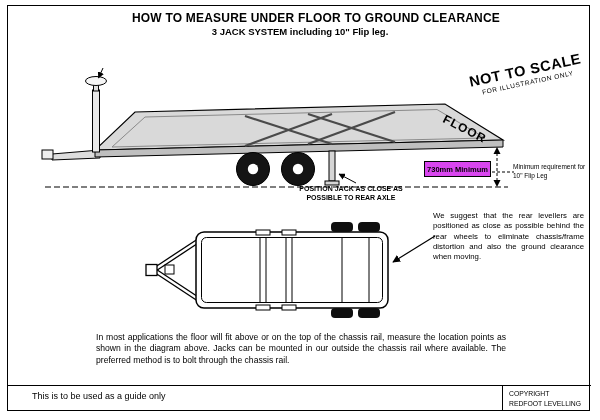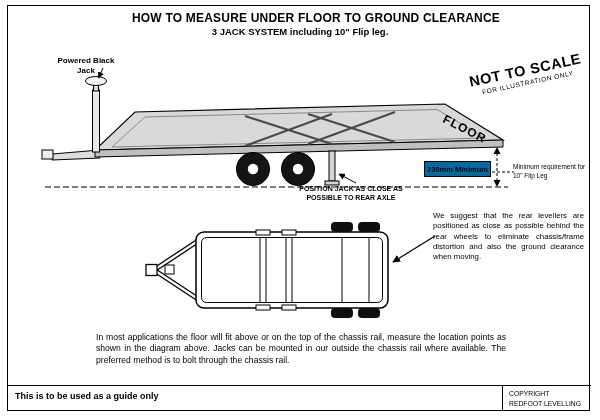--- a/index.html
+++ b/index.html
@@ -19,34 +19,34 @@
 
   .jack-label { left: 52px; top: 56px; width: 68px; text-align: center; font-size: 8px; font-weight: bold; line-height: 1.2; }
 
   .nts-wrap { left: 460px; top: 62px; width: 132px; text-align: center; transform: rotate(-12deg); transform-origin: 50% 50%; }
   .nts-main { font-size: 14.5px; font-weight: bold; letter-spacing: .5px; white-space: nowrap; }
   .nts-sub  { font-size: 6.5px; letter-spacing: .6px; margin-top: 1px; white-space: nowrap; }
 
   .floor { left: 447px; top: 112px; font-size: 12px; font-weight: bold; letter-spacing: 1px; transform: rotate(27deg); transform-origin: 0 0; }
 
   .clearance-box {
-    left: 424px; top: 161px; width: 67px; border: 1px solid #000; background: #0369a1;
+    left: 424px; top: 161px; width: 67px; border: 1px solid #000; background: #d946ef;
     font-size: 7.5px; font-weight: bold; text-align: center; padding: 2.5px 0; z-index: 4;
   }
   .clearance-note { left: 513px; top: 163px; width: 76px; font-size: 6.5px; line-height: 1.35; }
 
   .position-jack { left: 293px; top: 184px; width: 116px; text-align: center; font-size: 7px; font-weight: bold; line-height: 1.3; }
 
   .side-note { left: 433px; top: 211px; width: 151px; font-size: 7.8px; line-height: 1.33; text-align: justify; }
 
   .body-par { left: 96px; top: 332px; width: 410px; font-size: 8.6px; line-height: 1.33; text-align: justify; }
 
   .footer-line { left: 7px; top: 385px; width: 584px; border-top: 1.2px solid #000; z-index: 2; }
   .footer-vline { left: 502px; top: 386px; height: 25px; border-left: 1.2px solid #000; z-index: 2; }
-  .guide-note { left: 15px; top: 391px; font-size: 9px; font-weight: bold; }
+  .guide-note { left: 32px; top: 391px; font-size: 9px; font-weight: normal; }
   .copyright { left: 509px; top: 389px; font-size: 6.8px; line-height: 1.5; }
 </style>
 </head>
 <body>
 
 <div class="page">
 
   <div class="abs frame"></div>
 
   <div class="abs title">HOW TO MEASURE UNDER FLOOR TO GROUND CLEARANCE</div>
@@ -143,21 +143,20 @@
     <g fill="#0f0f0f">
       <rect x="191" y="4" width="22" height="10" rx="4"></rect>
       <rect x="218" y="4" width="22" height="10" rx="4"></rect>
       <rect x="191" y="90" width="22" height="10" rx="4"></rect>
       <rect x="218" y="90" width="22" height="10" rx="4"></rect>
     </g>
 
     <line x1="295" y1="18" x2="253" y2="44" stroke="#000" stroke-width="1.2" marker-end="url(#arrB)"></line>
   </svg>
 
-  <div class="lbl jack-label">Powered Black Jack</div>
 
   <div class="lbl nts-wrap">
     <div class="nts-main">NOT TO SCALE</div>
     <div class="nts-sub">FOR ILLUSTRATION ONLY</div>
   </div>
 
   <div class="lbl floor">FLOOR</div>
 
   <div class="lbl clearance-box">730mm Minimum</div>
   <div class="lbl clearance-note">Minimum requirement for 10" Flip Leg</div>

